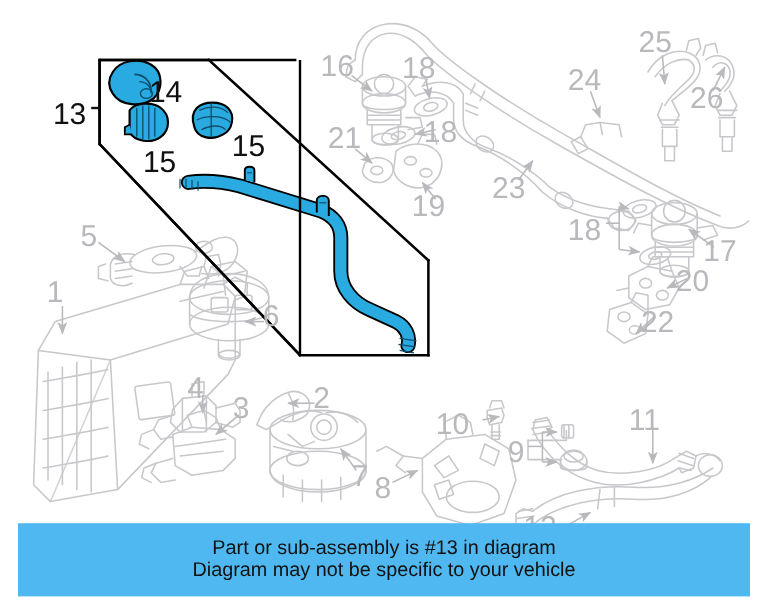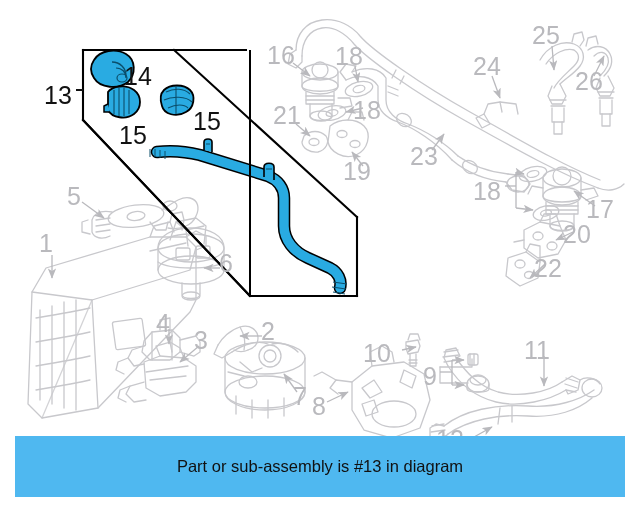--- a/index.html
+++ b/index.html
@@ -454,15 +454,16 @@
         <text x="546" y="37" class="num" text-anchor="middle" dominant-baseline="middle">25</text>
         <text x="589" y="83" class="num" text-anchor="middle" dominant-baseline="middle">26</text>
         <text x="138" y="78" class="num-dark" text-anchor="middle" dominant-baseline="middle">14</text>
         <text x="133" y="137" class="num-dark" text-anchor="middle" dominant-baseline="middle">15</text>
         <text x="207" y="123" class="num-dark" text-anchor="middle" dominant-baseline="middle">15</text>
       </g>
   </svg>
 
   <div class="banner">
     <div>Part or sub-assembly is #13 in diagram</div>
+    <div>Diagram may not be specific to your vehicle</div>
   </div>
 
 </div>
 
 </body></html>

